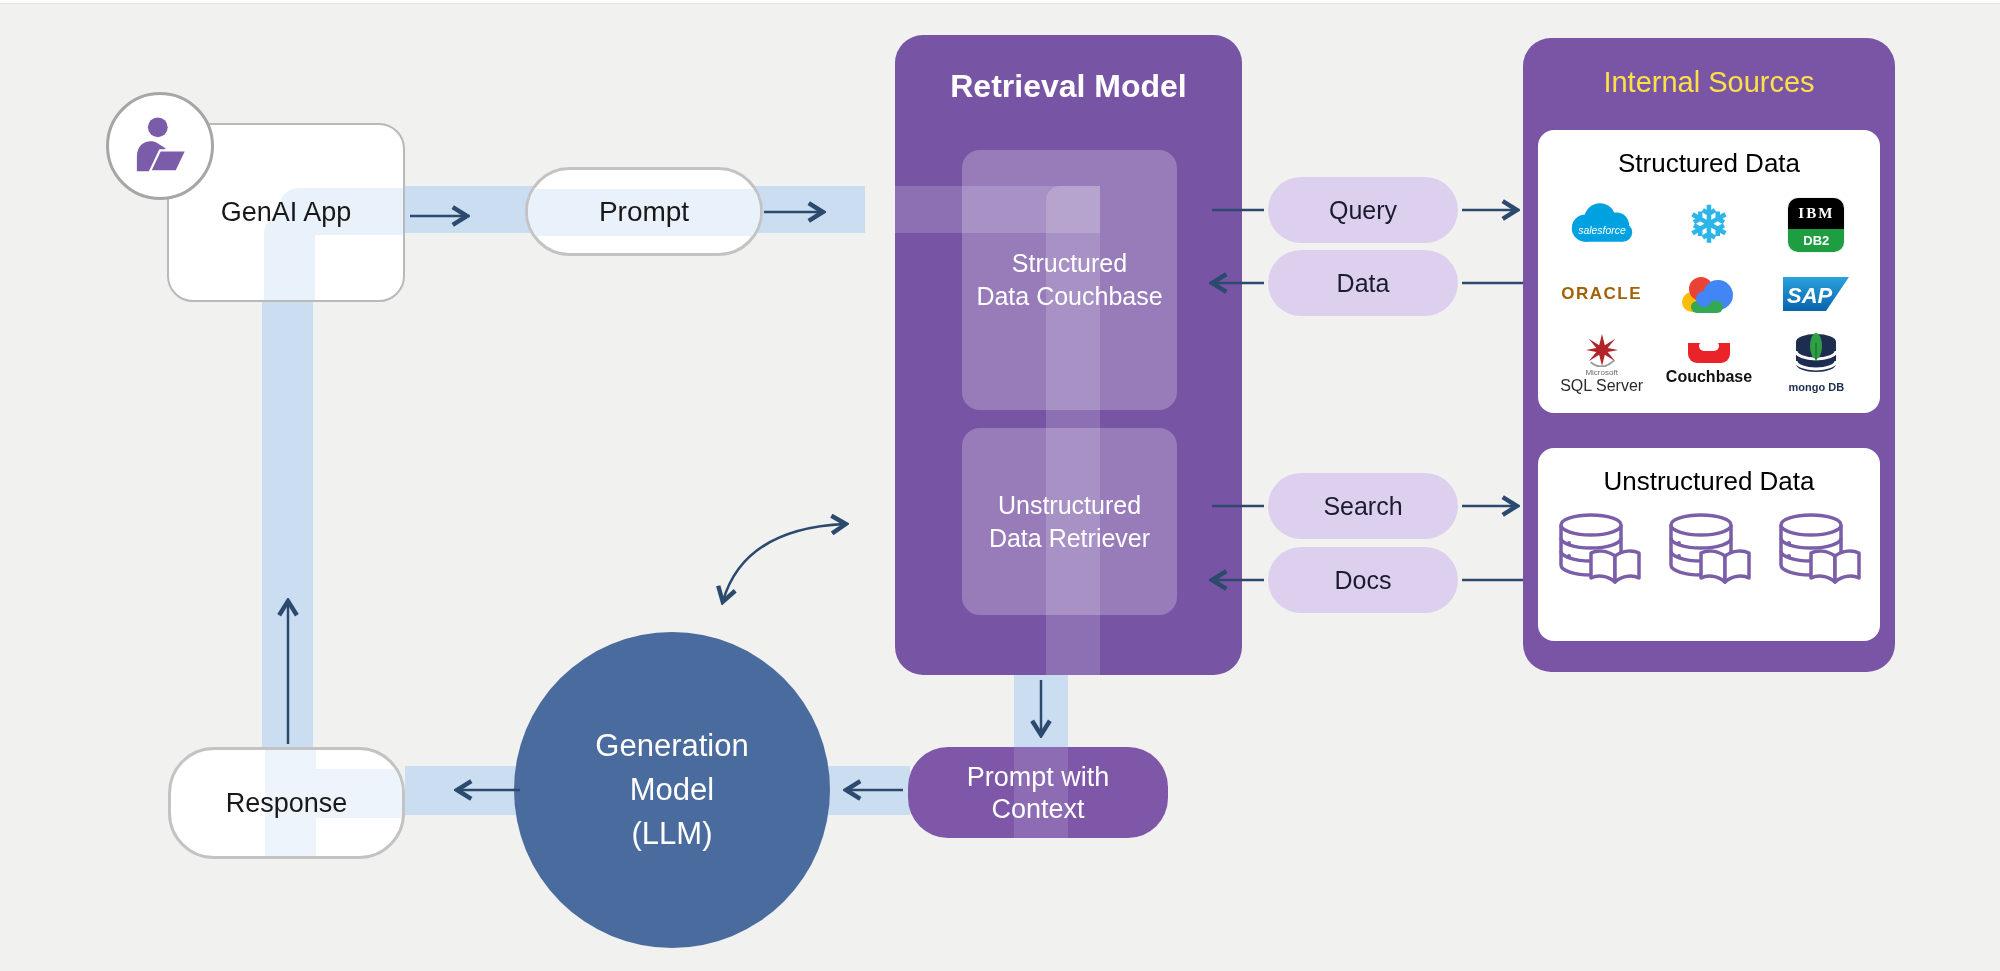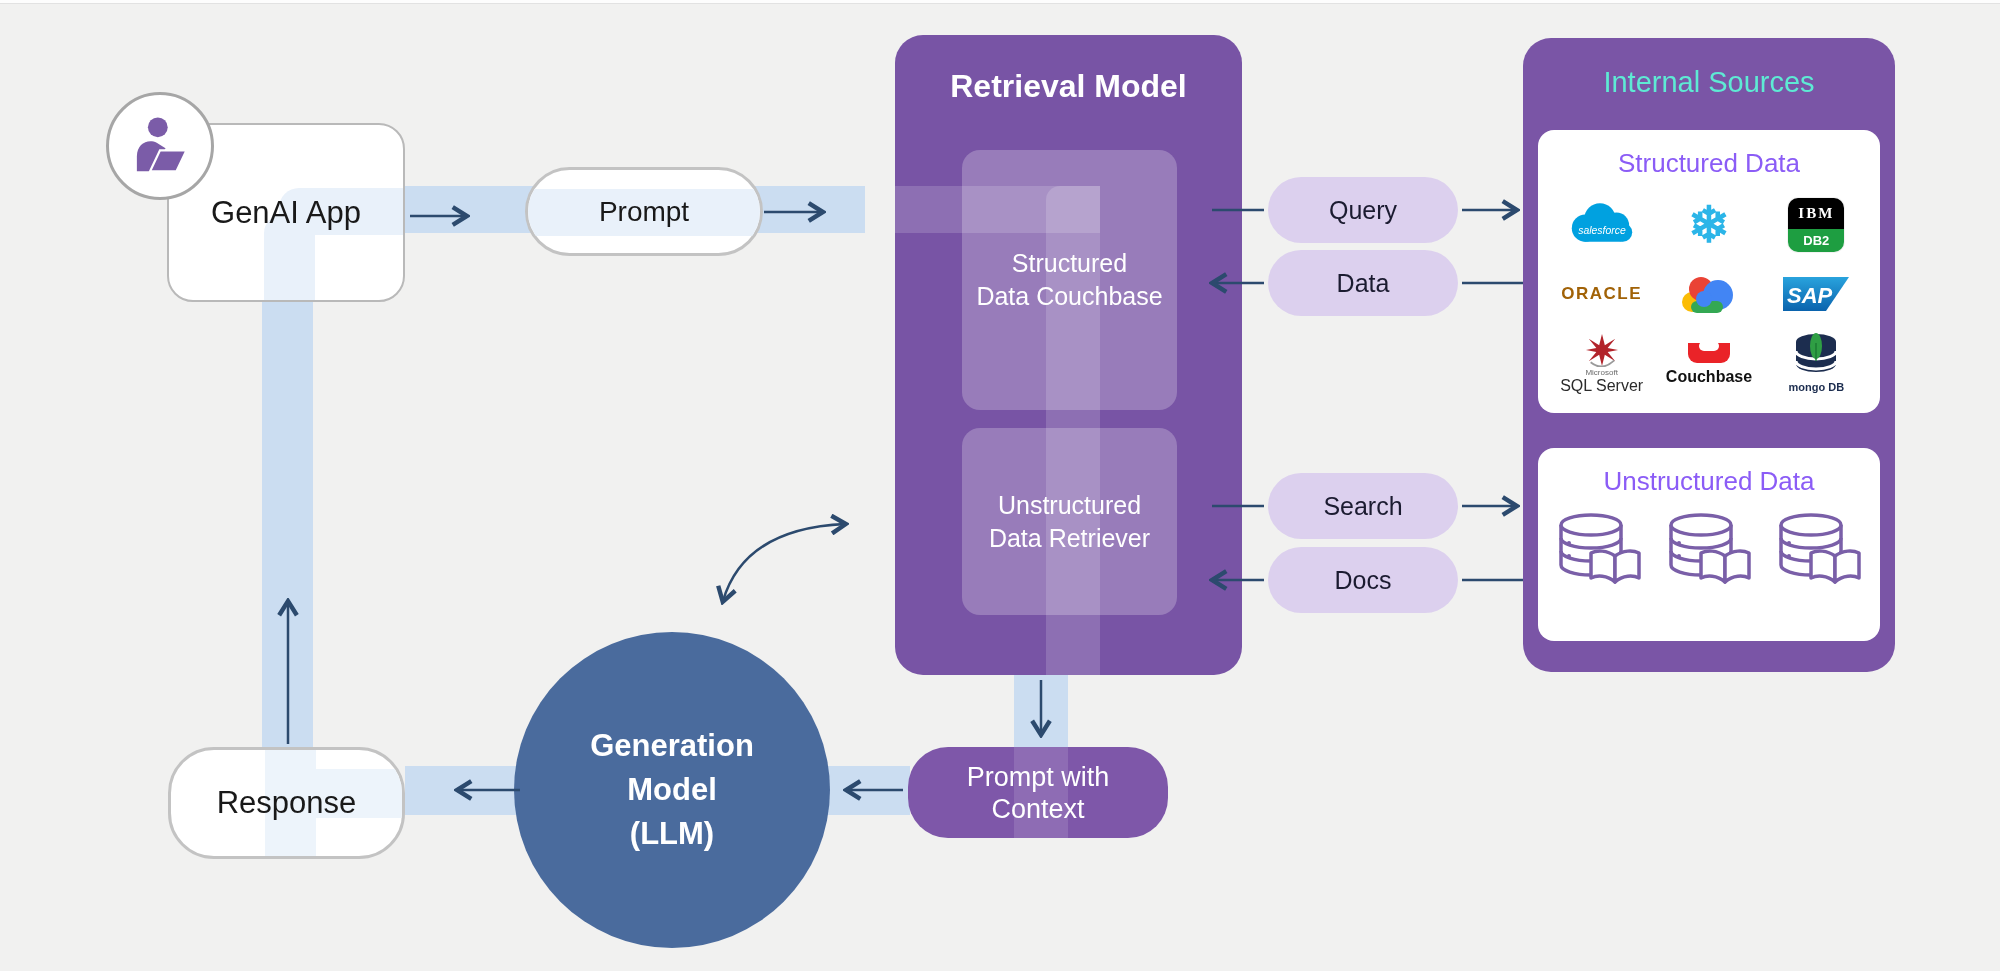--- a/index.html
+++ b/index.html
@@ -18,21 +18,21 @@
   .band-d{left:1014px;top:672px;width:54px;height:78px;}
 
   
   .genai-box{
     position:absolute;left:167px;top:123px;width:238px;height:179px;
     background:#ffffff;border:2px solid #b9b9b9;border-radius:26px;z-index:2;
     display:flex;align-items:center;justify-content:center;overflow:hidden;
   }
   .genai-box .ov-h{position:absolute;left:110px;top:63px;width:130px;height:47px;background:#e9f1fa;border-top-left-radius:20px;}
   .genai-box .ov-v{position:absolute;left:95px;top:90px;width:51px;height:90px;background:#e9f1fa;border-top-left-radius:18px;}
-  .node-label{font-size:31px;color:#191919;position:relative;z-index:2;}
+  .node-label{font-size:27px;color:#191919;position:relative;z-index:2;}
 
   .user-badge{
     position:absolute;left:106px;top:92px;width:108px;height:108px;border-radius:50%;
     background:#ffffff;border:3px solid #a6a6a6;z-index:3;
     display:flex;align-items:center;justify-content:center;
   }
 
   .pill-white{
     position:absolute;background:#ffffff;border:3px solid #c3c3c3;border-radius:46px;z-index:2;
     display:flex;align-items:center;justify-content:center;overflow:hidden;
@@ -64,27 +64,27 @@
     background:#7e57a9;z-index:2;display:flex;align-items:center;justify-content:center;
     text-align:center;overflow:hidden;
   }
   .pwc-pill .ov-v{position:absolute;left:106px;top:0;width:54px;height:100%;background:rgba(255,255,255,0.13);}
   .pwc-pill .lbl{font-size:27px;color:#ffffff;white-space:pre-line;line-height:32px;position:relative;z-index:2;}
 
   .internal{
     position:absolute;left:1523px;top:38px;width:372px;height:634px;border-radius:28px;
     background:#7a55a6;z-index:2;
   }
-  .internal .title{margin-top:28px;text-align:center;font-size:29px;color:#5eead4;font-weight:400;}
+  .internal .title{margin-top:28px;text-align:center;font-size:29px;color:#fde047;font-weight:400;}
   .white-card{
     position:absolute;left:15px;background:#ffffff;border-radius:16px;
   }
   .card-structured{top:92px;width:342px;height:283px;}
   .card-unstructured{top:410px;width:342px;height:193px;border-radius:16px;}
-  .white-card .card-title{text-align:center;font-size:26px;font-weight:500;color:#8b5cf6;margin-top:18px;}
+  .white-card .card-title{text-align:center;font-size:26px;font-weight:500;color:#000000;margin-top:18px;}
 
   .logo-grid{
     position:absolute;left:0;top:56px;width:100%;height:220px;
     display:grid;grid-template-columns:1fr 1fr 1fr;grid-template-rows:1fr 1fr 1fr;place-items:center;
     padding:4px 10px 8px 10px;
   }
   .logo-cell{display:flex;flex-direction:column;align-items:center;justify-content:center;}
 
   .db2{width:56px;border-radius:10px;overflow:hidden;box-shadow:0 0 0 1px rgba(0,0,0,0.05);}
   .db2-top{background:#000000;color:#ffffff;font-weight:bold;font-size:15px;letter-spacing:2px;text-align:center;line-height:31px;height:31px;font-family:"Liberation Serif",serif;}
@@ -96,21 +96,21 @@
   .couch-text{font-size:16px;font-weight:bold;color:#111111;margin-top:3px;}
   .mongo-text{font-size:11px;font-weight:bold;color:#1c2d4f;margin-top:2px;}
 
   .doc-icons{position:absolute;left:0;top:62px;width:100%;display:flex;justify-content:center;gap:18px;}
 
   
   .gen-circle{
     position:absolute;left:514px;top:632px;width:316px;height:316px;border-radius:50%;
     background:#4a6b9d;z-index:2;display:flex;align-items:center;justify-content:center;text-align:center;
   }
-  .gen-circle .lbl{font-size:31px;font-weight:bold;color:#ffffff;white-space:pre-line;line-height:44px;}
+  .gen-circle .lbl{font-size:31px;font-weight:normal;color:#ffffff;white-space:pre-line;line-height:44px;}
 
   
   .flow-pill{
     position:absolute;left:1268px;width:190px;height:66px;border-radius:33px;background:#dcd0ee;
     z-index:2;display:flex;align-items:center;justify-content:center;font-size:25px;color:#1b1b30;
   }
   .fp-query{top:177px;}
   .fp-data{top:250px;}
   .fp-search{top:473px;}
   .fp-docs{top:547px;}

